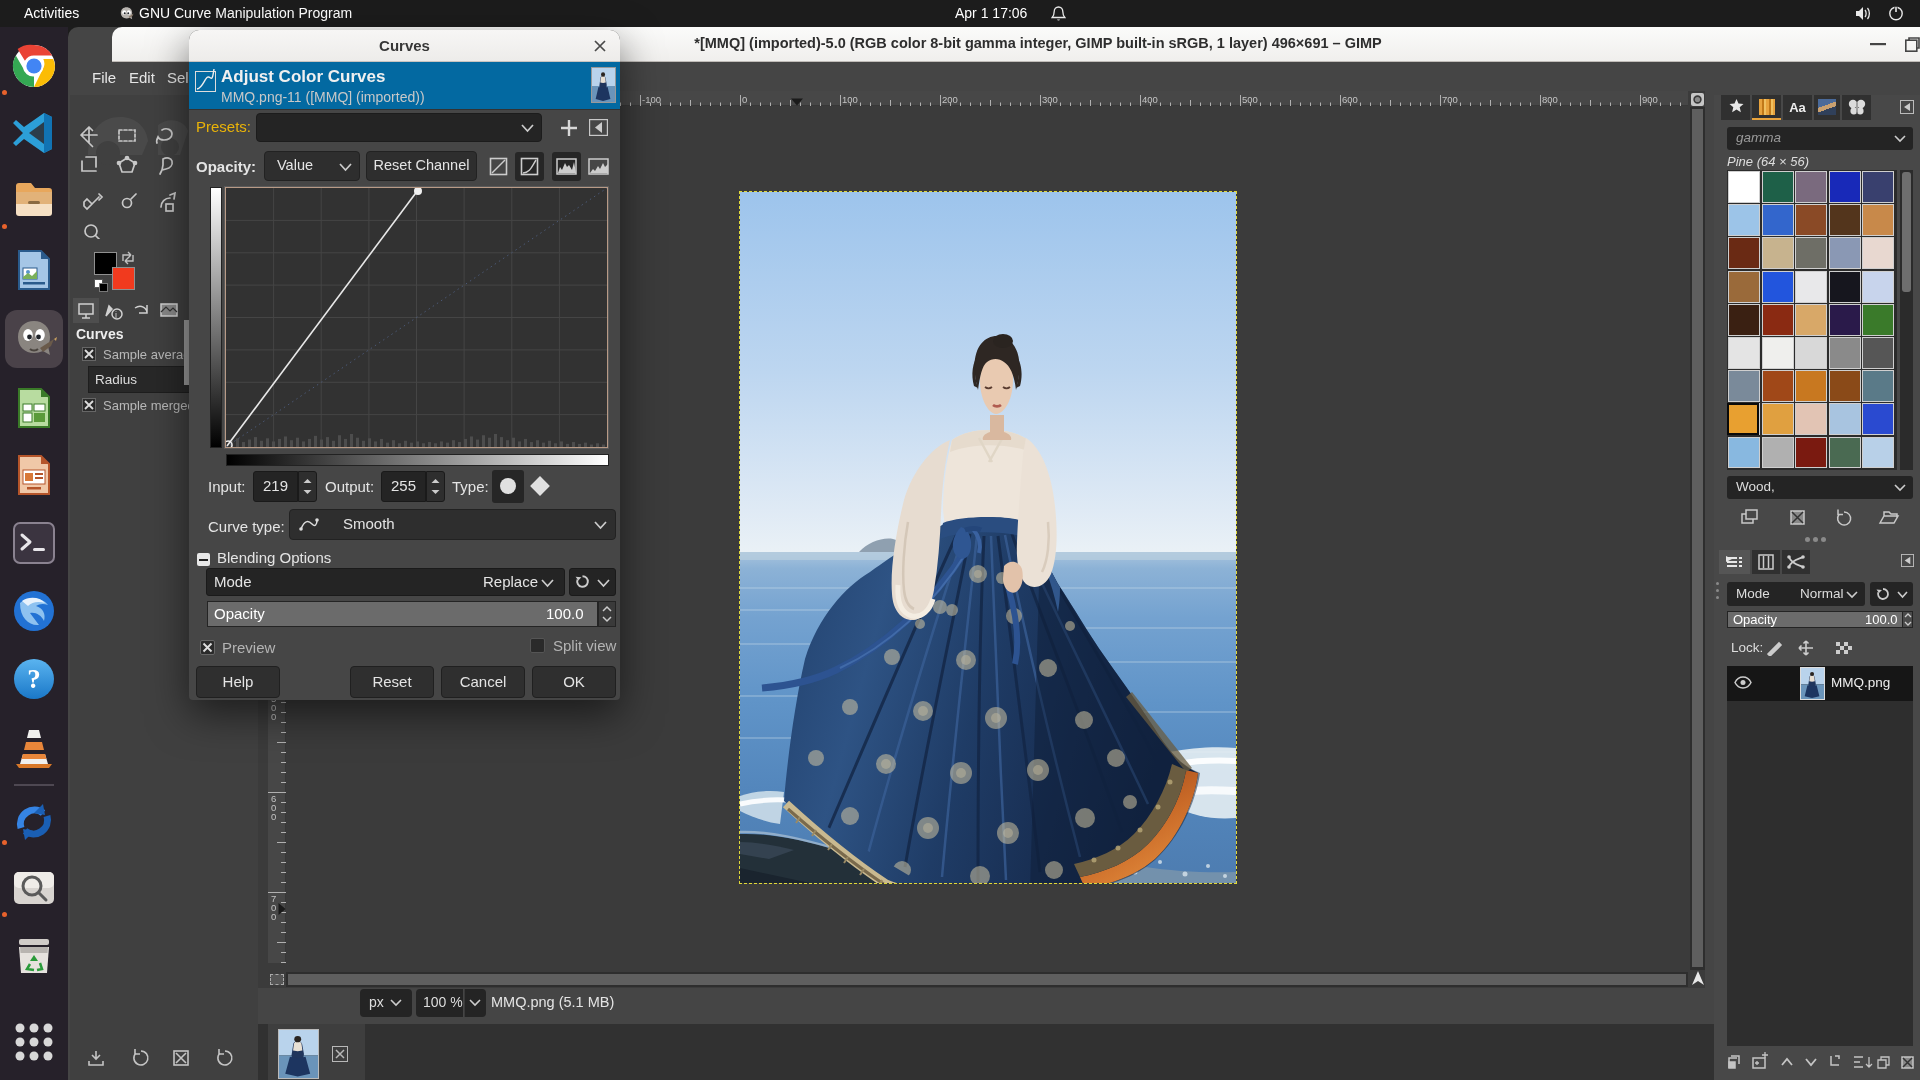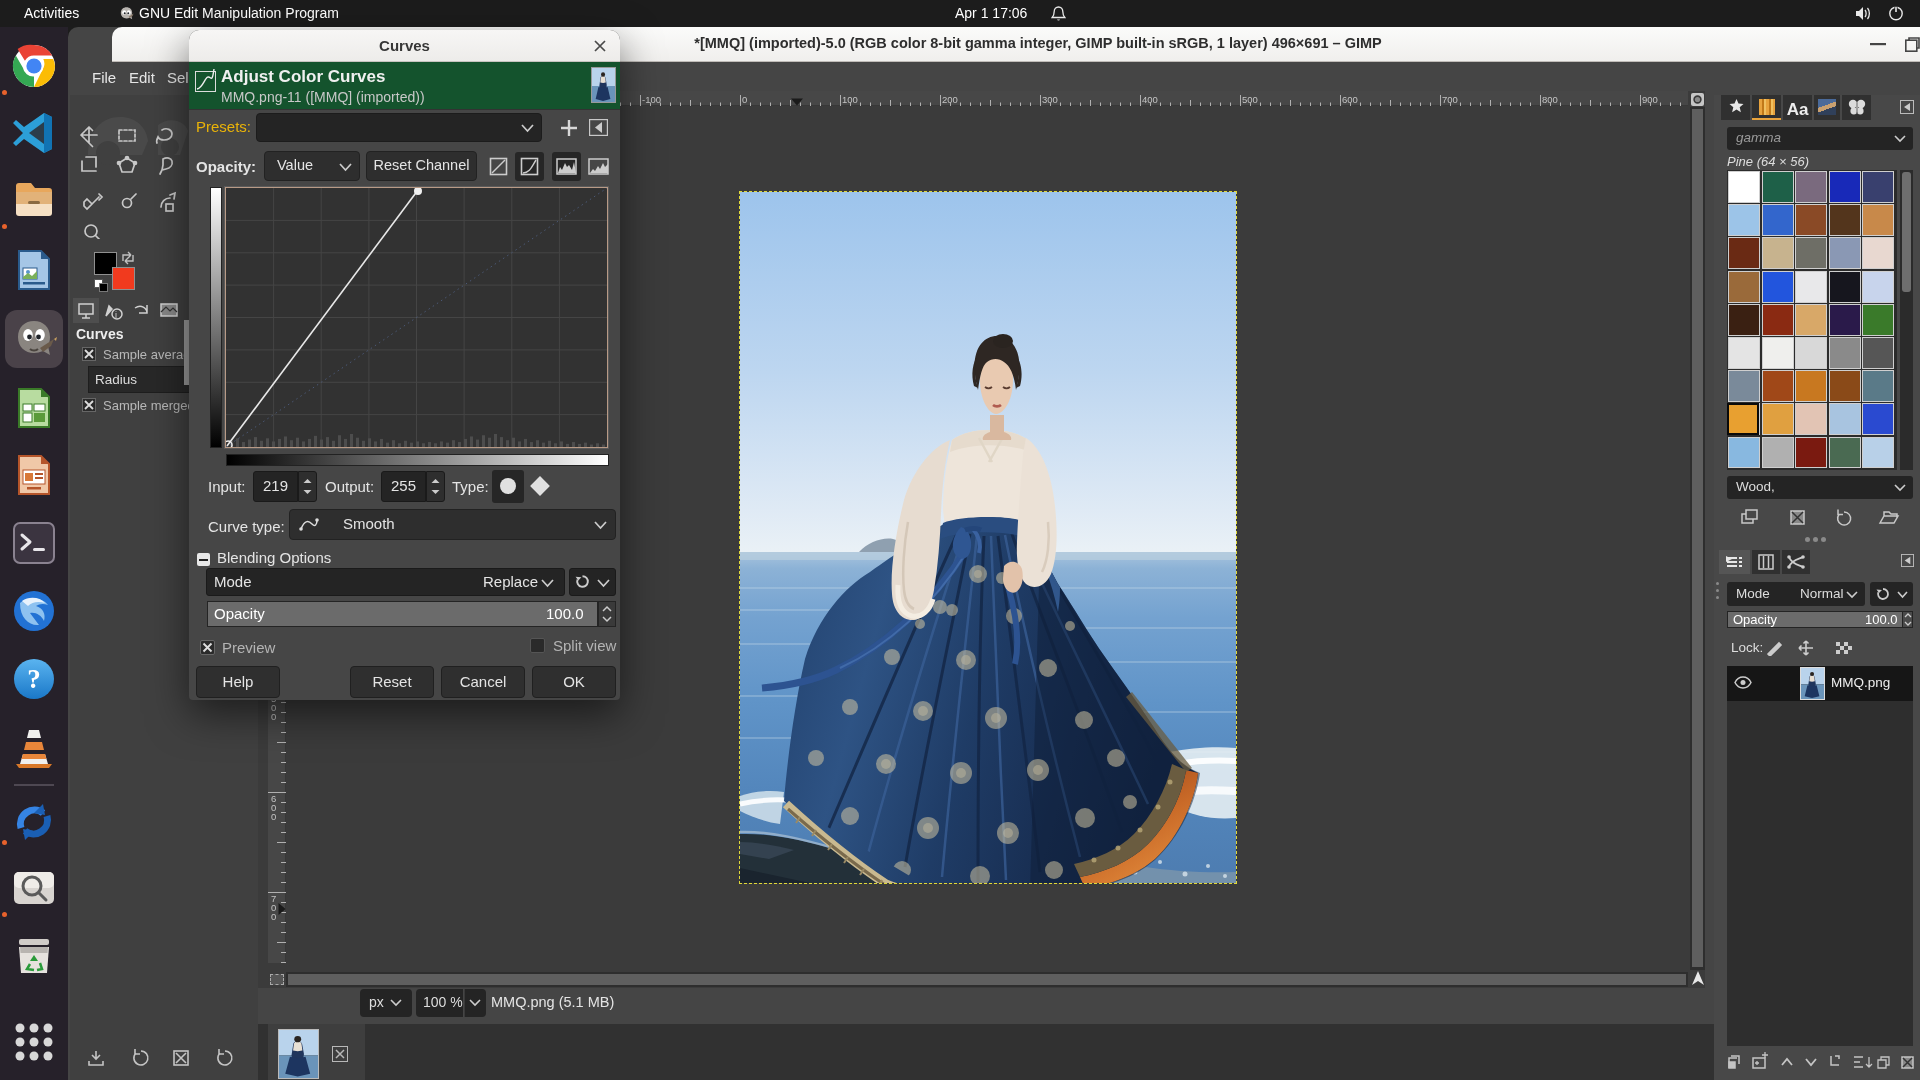--- a/index.html
+++ b/index.html
@@ -39,21 +39,21 @@
 <div id="topbar">
   <span class="act">Activities</span>
   <svg class="abs" style="left:118px;top:5px" width="17" height="17" viewBox="0 0 48 48">
       <path d="M8 22c0-10 7-16 16-16s16 6 16 16c0 4-1 7-2 9l2 9-7-4c-3 1-6 2-9 2-9 0-16-6-16-16z" fill="#b8b4b0"></path>
       <ellipse cx="17.5" cy="21" rx="5.5" ry="6.5" fill="#fff"></ellipse>
       <ellipse cx="30.5" cy="21" rx="5.5" ry="6.5" fill="#fff"></ellipse>
       <circle cx="19" cy="23" r="2.8" fill="#20242a"></circle>
       <circle cx="29" cy="23" r="2.8" fill="#20242a"></circle>
       <path d="M30 33l14-9-3 7-8 6z" fill="#887868"></path>
     </svg>
-  <span class="appname">GNU Edit Manipulation Program</span>
+  <span class="appname">GNU Curve Manipulation Program</span>
   <span class="clock">Apr 1  17:06</span>
   <svg class="abs" style="left:1051px;top:6px" width="15" height="16" viewBox="0 0 15 16">
       <path d="M7.5 1C5 1 3.2 3 3.2 5.5 3.2 9 2 10.5 1.2 11.5h12.6C13 10.5 11.8 9 11.8 5.5 11.8 3 10 1 7.5 1z" fill="none" stroke="#e8e8e8" stroke-width="1.3"></path>
       <path d="M6 13.5a1.6 1.6 0 0 0 3 0z" fill="#e8e8e8"></path>
     </svg>
   <svg class="abs" style="left:1855px;top:6px" width="16" height="15" viewBox="0 0 16 15">
       <path d="M1 5v5h3l4 4V1L4 5z" fill="#e8e8e8"></path>
       <path d="M10 4c1.5 1.8 1.5 5.2 0 7M12.5 2c2.5 3 2.5 8 0 11" stroke="#e8e8e8" stroke-width="1.3" fill="none"></path>
     </svg>
   <svg class="abs" style="left:1888px;top:5px" width="16" height="16" viewBox="0 0 16 16">
@@ -794,21 +794,21 @@
     <div class="abs" style="left:2px;top:487px;width:3px;height:3px;border-radius:50%;background:#8a8a8a"></div>
     <div class="abs" style="left:2px;top:494px;width:3px;height:3px;border-radius:50%;background:#8a8a8a"></div>
     <div class="abs" style="left:2px;top:501px;width:3px;height:3px;border-radius:50%;background:#8a8a8a"></div>
 
     <div class="abs" style="left:7px;top:0;width:29px;height:25px;background:#303030"></div>
     <svg class="abs" style="left:14px;top:3px" width="17" height="17" viewBox="0 0 17 17">
         <path d="M8.5 1l2 4.6 5 .4-3.8 3.3 1.2 4.9-4.4-2.7-4.4 2.7 1.2-4.9L1.5 6l5-.4z" fill="#e8e8e8"></path>
       </svg>
     <div class="abs" style="left:38px;top:0;width:29px;height:25px;background:#303030;border-bottom:2px solid #e8a33d"></div>
     <div class="abs" style="left:45px;top:4px;width:16px;height:16px;background:repeating-linear-gradient(90deg,#e8a33d 0 3px,#c07818 3px 5px,#f0c060 5px 7px)"></div>
-    <div class="abs" style="left:69px;top:0;width:29px;height:25px;background:#303030;color:#eee;font-size:17px;font-weight:bold;text-align:center;padding-top:5px">Aa</div>
+    <div class="abs" style="left:69px;top:0;width:29px;height:25px;background:#303030;color:#eee;font-size:13px;font-weight:bold;text-align:center;padding-top:5px">Aa</div>
     <div class="abs" style="left:100px;top:0;width:26px;height:25px;background:#303030"></div>
     <div class="abs" style="left:104px;top:4px;width:18px;height:16px;background:linear-gradient(160deg,#4a6a9a 0 40%,#c8a070 40% 60%,#30405a 60%)"></div>
     <div class="abs" style="left:128px;top:0;width:29px;height:25px;background:#303030"></div>
     <svg class="abs" style="left:134px;top:3px" width="18" height="18" viewBox="0 0 18 18">
         <g fill="#dcdcdc">
           <circle cx="5" cy="6" r="4.2"></circle>
           <circle cx="13" cy="6" r="4.2"></circle>
           <circle cx="5.8" cy="13" r="3.4"></circle>
           <circle cx="12.2" cy="13" r="3.4"></circle>
         </g>
@@ -997,21 +997,21 @@
   </div>
 </div>
 <div id="curvesdialog" style="position:absolute;left:189px;top:30px;width:431px;height:670px;background:#464646;border-radius:10px 10px 4px 4px;box-shadow:0 14px 40px rgba(0,0,0,0.55);font-size:15px;color:#e4e4e4">
   <div class="abs" style="left:0;top:0;width:431px;height:32px;background:linear-gradient(#f7f6f5,#edecea);border-radius:10px 10px 0 0;border-bottom:1px solid #c8c4c0">
     <div class="abs" style="left:0;top:7px;width:431px;text-align:center;color:#373737;font-weight:bold;font-size:15px">Curves</div>
     <svg class="abs" style="left:404px;top:9px" width="14" height="14">
         <path d="M2 2l10 10M12 2L2 12" stroke="#4a4a4a" stroke-width="1.7"></path>
       </svg>
   </div>
 
-  <div class="abs" style="left:0;top:32px;width:431px;height:48px;background:#14532d;border-bottom:1px solid #333">
+  <div class="abs" style="left:0;top:32px;width:431px;height:48px;background:#0369a1;border-bottom:1px solid #333">
     <svg class="abs" style="left:6px;top:7px" width="21" height="25" viewBox="0 0 21 25">
         <rect x="0.5" y="2.5" width="20" height="20" fill="none" stroke="#ddd"></rect>
         <path d="M2 20c6-1 8-12 11-12 3-1 4 7 6-8" stroke="#eee" fill="none" stroke-width="1.4"></path>
       </svg>
     <div class="abs" style="left:32px;top:5px;font-size:17px;font-weight:bold;color:#f0f0f0">Adjust Color Curves</div>
     <div class="abs" style="left:32px;top:27px;font-size:14px;color:#c8c8c8">MMQ.png-11 ([MMQ] (imported))</div>
     <div class="abs" id="dlgthumb" style="left:402px;top:5px;width:25px;height:36px;border:1px solid #999"><svg width="100%" height="100%" viewBox="0 0 25 34" preserveAspectRatio="none">
           <rect width="25" height="18" fill="#b9d3ec"></rect>
           <rect y="18" width="25" height="16" fill="#6a94ba"></rect>
           <path d="M12 8c2 0 3 1.5 3 3l1 6-2 14-4 1-2-14 1-7c0-2 1-3 3-3z" fill="#20355c"></path>

